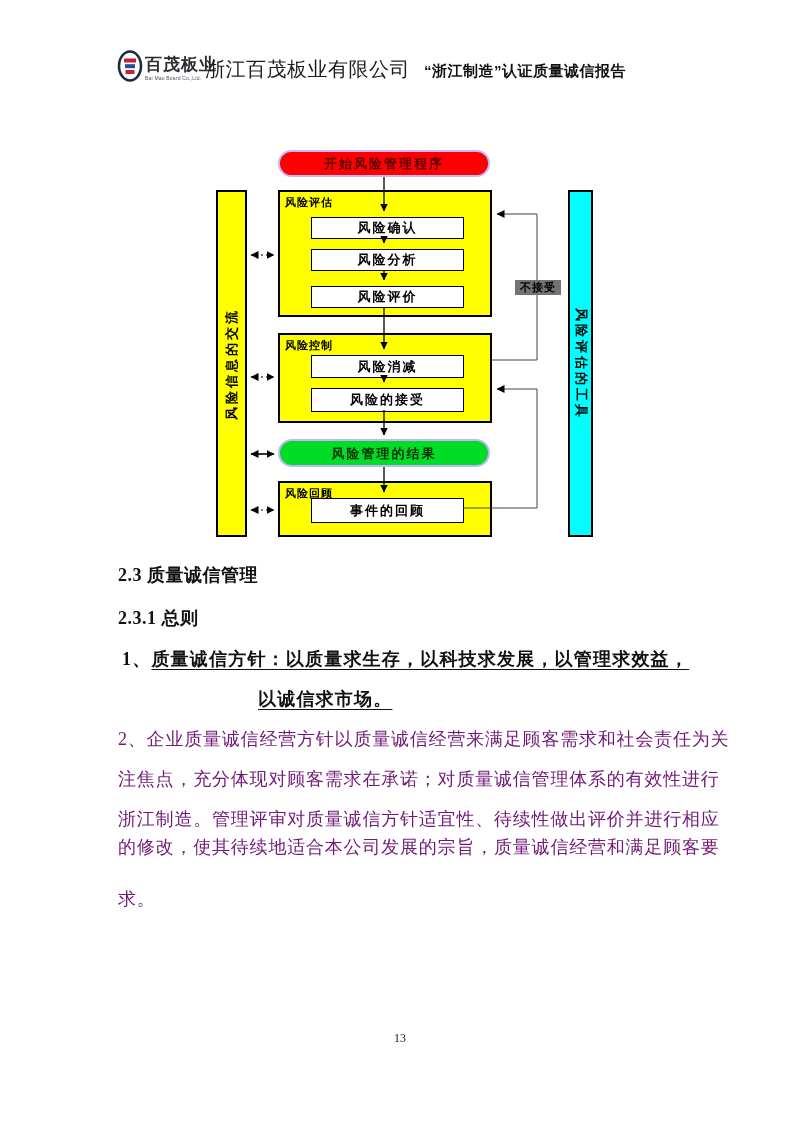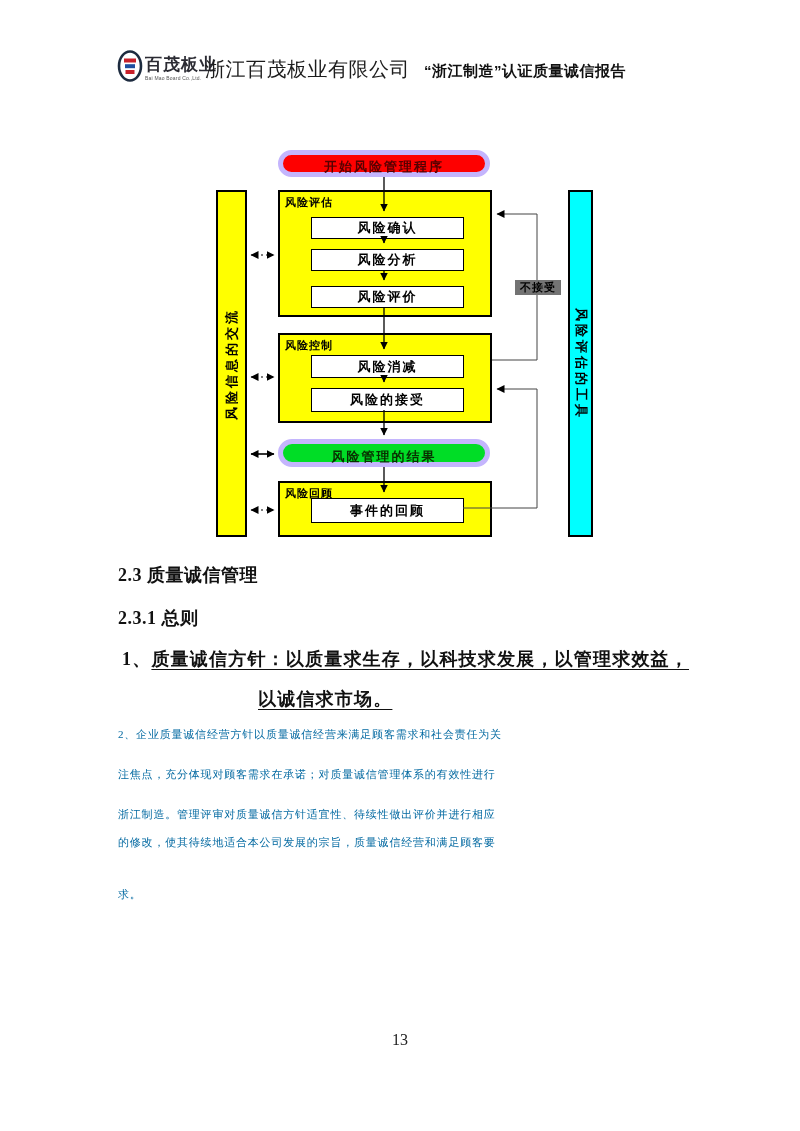--- a/index.html
+++ b/index.html
@@ -13,21 +13,21 @@
   .hdr-logo-en { font-family:"Liberation Sans","DejaVu Sans",sans-serif; font-size:5px; color:#555; letter-spacing:0.2px; }
   .hdr-company { position:absolute; left:205px; top:56px; font-family:"Liberation Sans","DejaVu Sans",sans-serif; font-size:20px; color:#1c1c1c; letter-spacing:0.5px; }
   .hdr-report { position:absolute; left:424px; top:62px; font-family:"Liberation Sans","DejaVu Sans",sans-serif; font-size:15px; font-weight:700; color:#111; letter-spacing:0.5px; }
 
   
   .fig-caption { position:absolute; left:0; right:0; top:105px; text-align:center;
     font-family:"Liberation Sans","DejaVu Sans",sans-serif; font-size:17px; font-weight:600; color:#111; letter-spacing:1px; }
 
   
   .fc { position:absolute; left:0; top:0; width:800px; height:1131px; font-family:"Liberation Sans","DejaVu Sans",sans-serif; }
-  .pill { position:absolute; border:5px solid #c4b5fd; border-radius:14px; text-align:center;
+  .pill { position:absolute; border:2px solid #c4b5fd; border-radius:14px; text-align:center;
     font-weight:700; font-size:13px; letter-spacing:2px; }
   .pill-start { left:278px; top:150px; width:212px; height:27px; line-height:24px; color:#570000; }
   .pill-result { left:278px; top:439px; width:212px; height:28px; line-height:25px; color:#083000; }
   .panel { position:absolute; border:2px solid #000; }
   .panel-label { position:absolute; left:5px; top:3px; font-size:11px; font-weight:700; color:#000; letter-spacing:1px; }
   .panel-assess { left:278px; top:190px; width:214px; height:127px; }
   .panel-control { left:278px; top:333px; width:214px; height:90px; }
   .panel-review { left:278px; top:481px; width:214px; height:56px; }
   .step { position:absolute; left:31px; width:153px; background:#fff; border:1px solid #000;
     text-align:center; font-weight:700; font-size:13px; color:#000; letter-spacing:2px; }
@@ -43,24 +43,24 @@
   .connectors { position:absolute; left:0; top:0; pointer-events:none; z-index:3; }
 
   
   .h-sec { position:absolute; left:118px; font-size:18px; font-weight:700; color:#111; letter-spacing:0.5px; }
   .h-23 { top:563px; }
   .h-231 { top:606px; }
   .item1-l1 { position:absolute; left:122px; top:647px; font-size:18px; font-weight:700; color:#111; letter-spacing:1.2px; }
   .item1-l1 .u { text-decoration:underline; text-underline-offset:4px; }
   .item1-l2 { position:absolute; left:258px; top:687px; font-size:18px; font-weight:700; color:#111; letter-spacing:1.2px;
     text-decoration:underline; text-underline-offset:4px; }
-  .para-line { position:absolute; left:118px; width:614px; font-size:11px; color:#0369a1; letter-spacing:0.8px; }
+  .para-line { position:absolute; left:118px; width:614px; font-size:18px; color:#701a75; letter-spacing:0.8px; }
 
   
-  .page-num { position:absolute; left:0; right:0; top:1031px; text-align:center; font-size:16px; color:#222; }
+  .page-num { position:absolute; left:0; right:0; top:1031px; text-align:center; font-size:12px; color:#222; }
 </style>
 </head>
 <body>
 
 <div class="page">
 
   <div class="hdr-logo">
     <svg width="26" height="34" viewBox="0 0 26 34">
       <ellipse cx="13" cy="17" rx="11" ry="14.5" fill="none" stroke="#1d2b3f" stroke-width="2.6"></ellipse>
       <rect x="7" y="9.5" width="12" height="4" fill="#c8202a"></rect>

